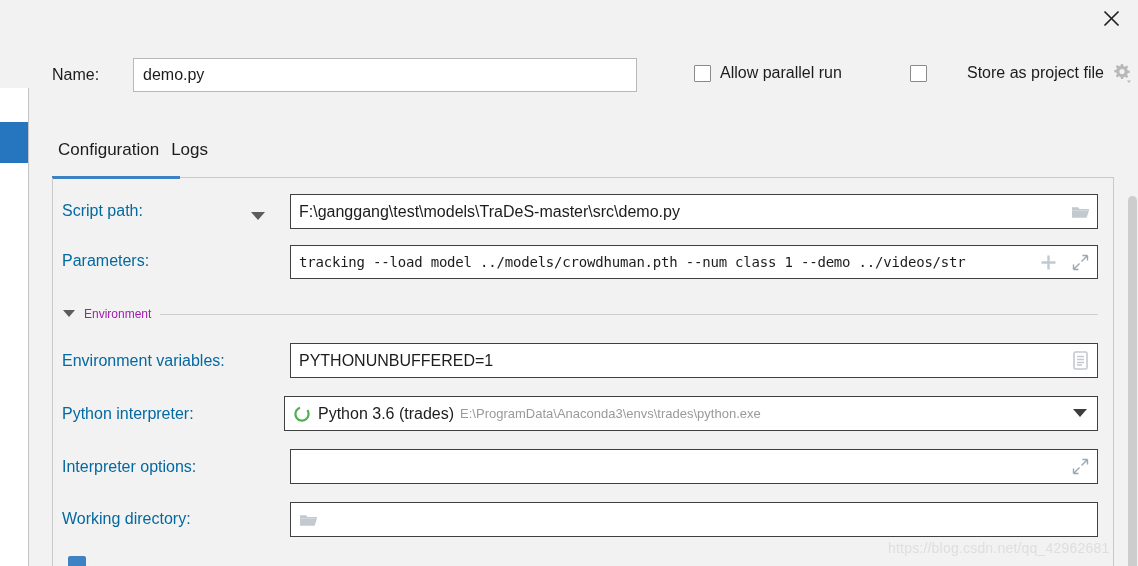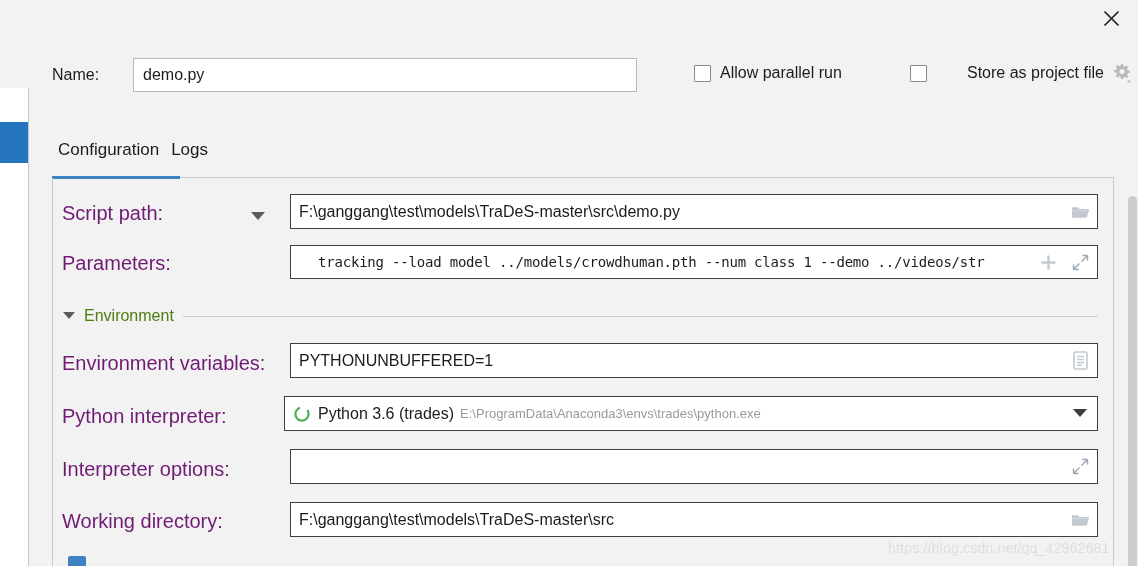--- a/index.html
+++ b/index.html
@@ -144,22 +144,22 @@
     position: absolute;
     left: 52px; top: 178px;
     width: 1062px; height: 388px;
     border-left: 1px solid #c9c9c9;
     border-right: 1px solid #c9c9c9;
     box-sizing: border-box;
   }
 
   .row-label {
     position: absolute;
-    font-size: 20px;
-    color: #701a75;
+    font-size: 16px;
+    color: #0369a1;
     white-space: nowrap;
   }
 
   .field {
     position: absolute;
     background: #ffffff;
     border: 1px solid #404040;
     box-sizing: border-box;
     display: flex;
     align-items: center;
@@ -169,21 +169,20 @@
     font-size: 16px;
     color: #1c1c1c;
     padding: 0 8px;
     white-space: nowrap;
     overflow: hidden;
   }
   .field .value.mono {
     font-family: "DejaVu Sans Mono", monospace;
     font-size: 14px;
     letter-spacing: -0.2px;
-    margin-left: 19px;
   }
   .field-icon {
     flex: 0 0 auto;
     width: 34px;
     height: 100%;
     display: flex;
     align-items: center;
     justify-content: center;
     cursor: pointer;
   }
@@ -207,21 +206,21 @@
   
   .env-group {
     position: absolute;
     left: 63px; top: 307px;
     display: flex;
     align-items: center;
     gap: 9px;
     width: 1035px;
   }
   .env-caret { cursor: pointer; display:flex; }
-  .env-title { font-size: 16px; color: #4d7c0f; white-space: nowrap; }
+  .env-title { font-size: 12px; color: #a21caf; white-space: nowrap; }
   .env-line { flex: 1 1 auto; height: 1px; background: #cfcfcf; }
 
   .ev-label { left: 62px; top: 352px; }
   .ev-field { left: 290px; top: 343px; width: 808px; height: 35px; }
 
   .pi-label { left: 62px; top: 405px; }
   .pi-field { left: 284px; top: 396px; width: 814px; height: 35px; }
   .pi-name { font-size: 16px; color: #1c1c1c; white-space: nowrap; }
   .pi-path { font-size: 13px; color: #9a9a9a; white-space: nowrap; margin-left: 6px; }
 
@@ -393,21 +392,20 @@
   <div class="field-icon">
     <svg width="17" height="17" viewBox="0 0 17 17">
       <path d="M15.5 1.5 L9.5 7.5 M15.5 1.5 h-5 M15.5 1.5 v5" stroke="#9aa6b2" stroke-width="1.4" fill="none"></path>
       <path d="M1.5 15.5 L7.5 9.5 M1.5 15.5 h5 M1.5 15.5 v-5" stroke="#9aa6b2" stroke-width="1.4" fill="none"></path>
     </svg>
   </div>
 </div>
 
 <div class="row-label wd-label">Working directory:</div>
 <div class="field wd-field">
-  <div class="value">F:\ganggang\test\models\TraDeS-master\src</div>
   <div class="field-icon">
     <svg width="19" height="16" viewBox="0 0 19 16">
       <path d="M1 3.2h6l1.6 1.9H18v1.3H1z" class="icon-grey"></path>
       <path d="M1 6.4h17l-2.4 7.4H1z" class="icon-grey"></path>
     </svg>
   </div>
 </div>
 
 <div class="bottom-cb"></div>
 

